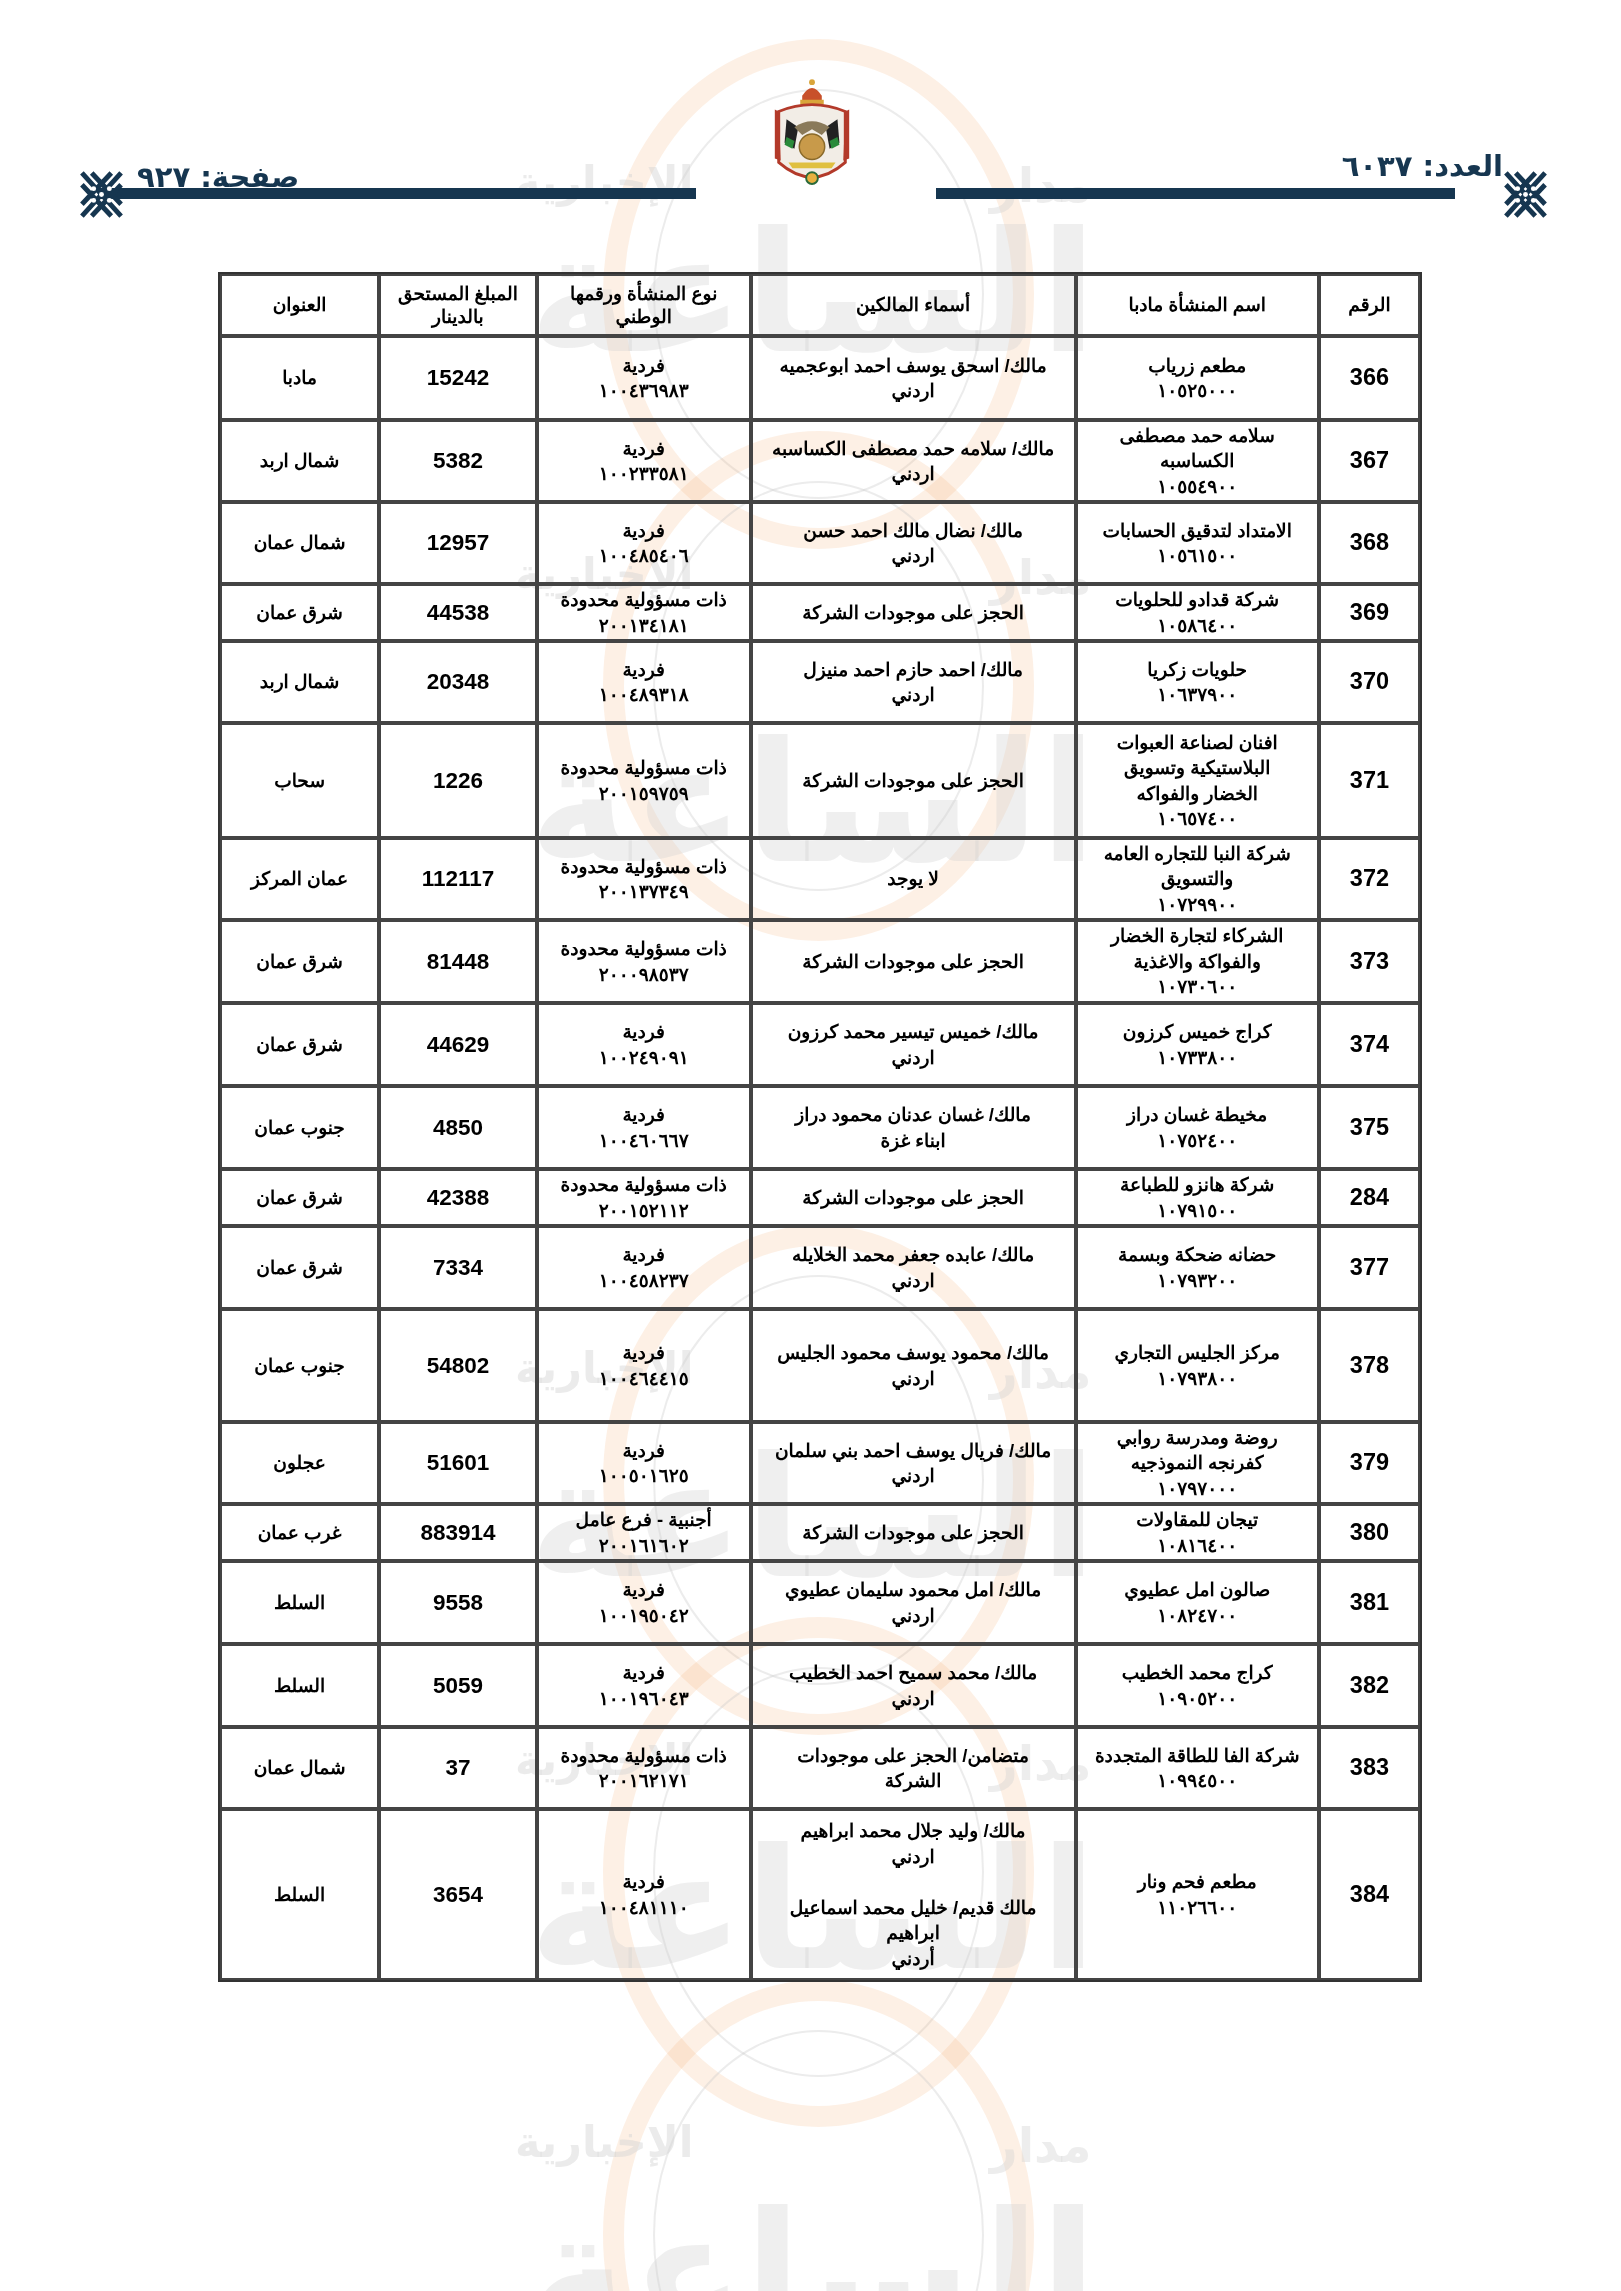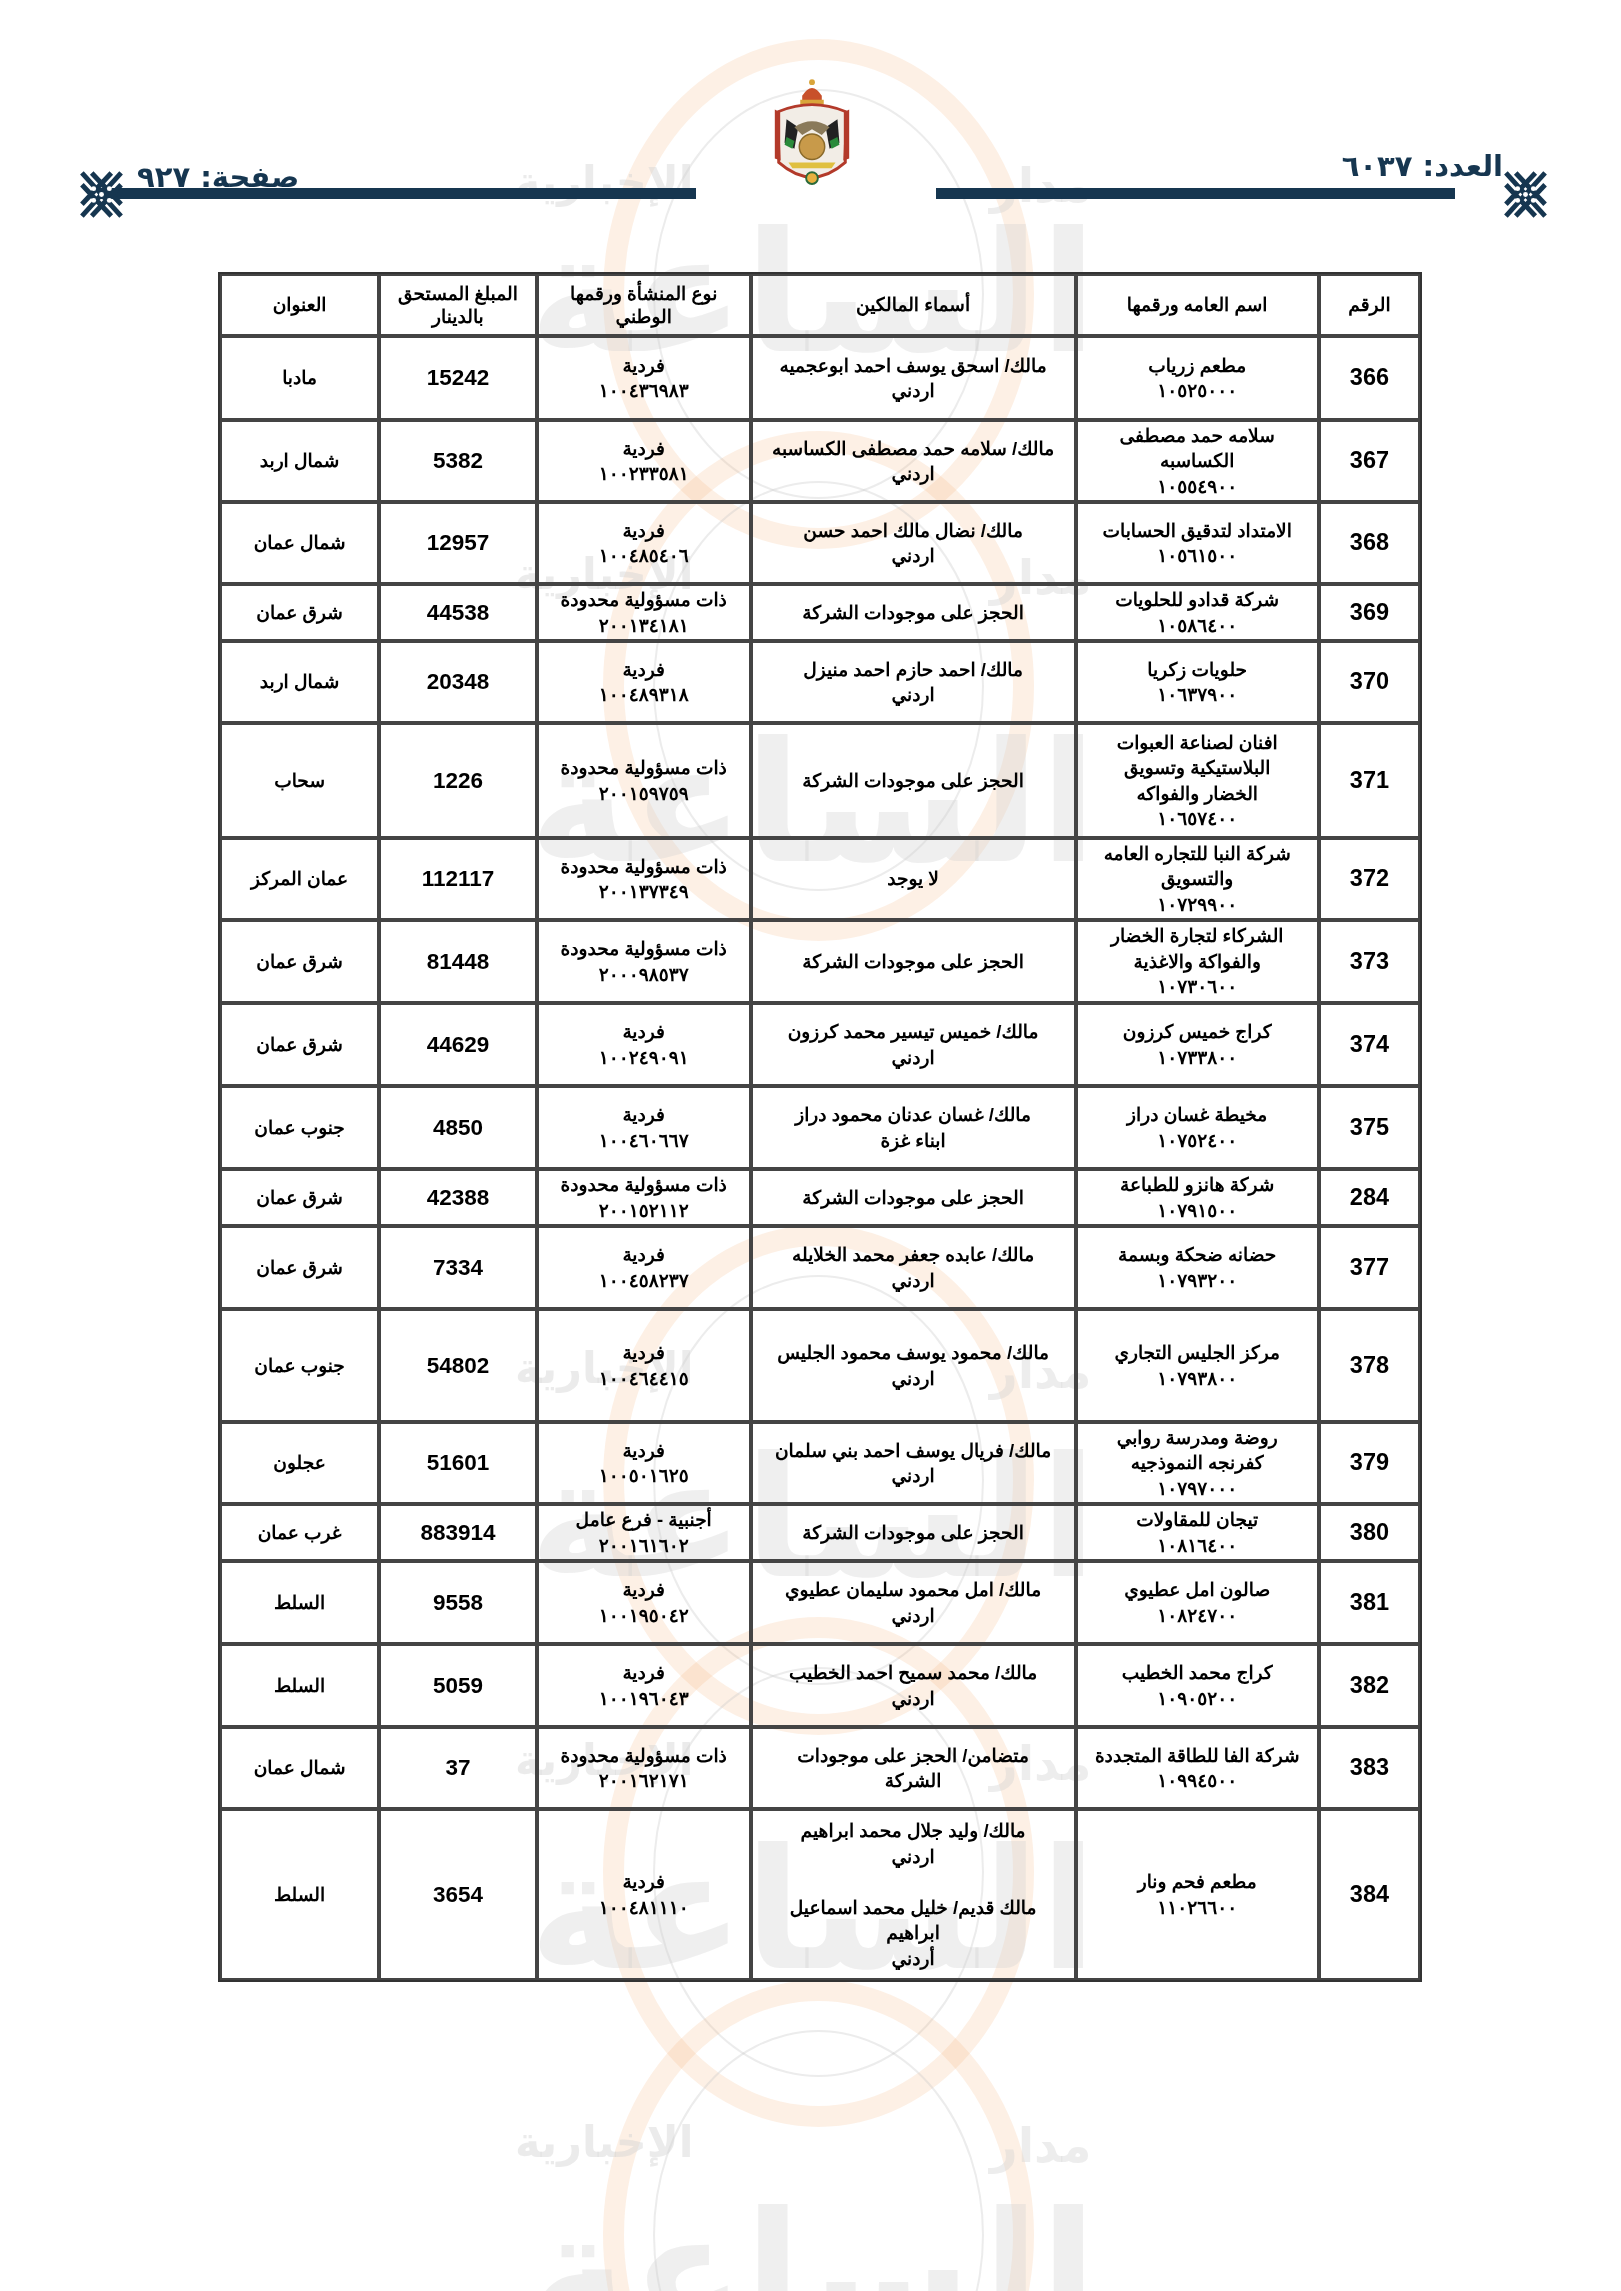--- a/index.html
+++ b/index.html
@@ -142,21 +142,21 @@
     <circle cx="48" cy="104" r="6" fill="#e8b040" stroke="#2a6a3a" stroke-width="2"></circle>
   </svg>
 
 </div>
 
 <div class="tbl-wrap">
   <table class="gaz">
     <thead>
       <tr>
         <th class="c-num" style="font-size:18.6px !important;">الرقم</th>
-        <th class="c-name">اسم العامه ورقمها</th>
+        <th class="c-name">اسم المنشأة مادبا</th>
         <th class="c-owners">أسماء المالكين</th>
         <th class="c-type">نوع المنشأة ورقمها الوطني</th>
         <th class="c-amount" style="font-size:18.6px !important;">المبلغ المستحق بالدينار</th>
         <th class="c-addr">العنوان</th>
       </tr>
     </thead>
     <tbody id="tbody">
 
     <tr style="height: 84px;">
           <td class="c-num">

